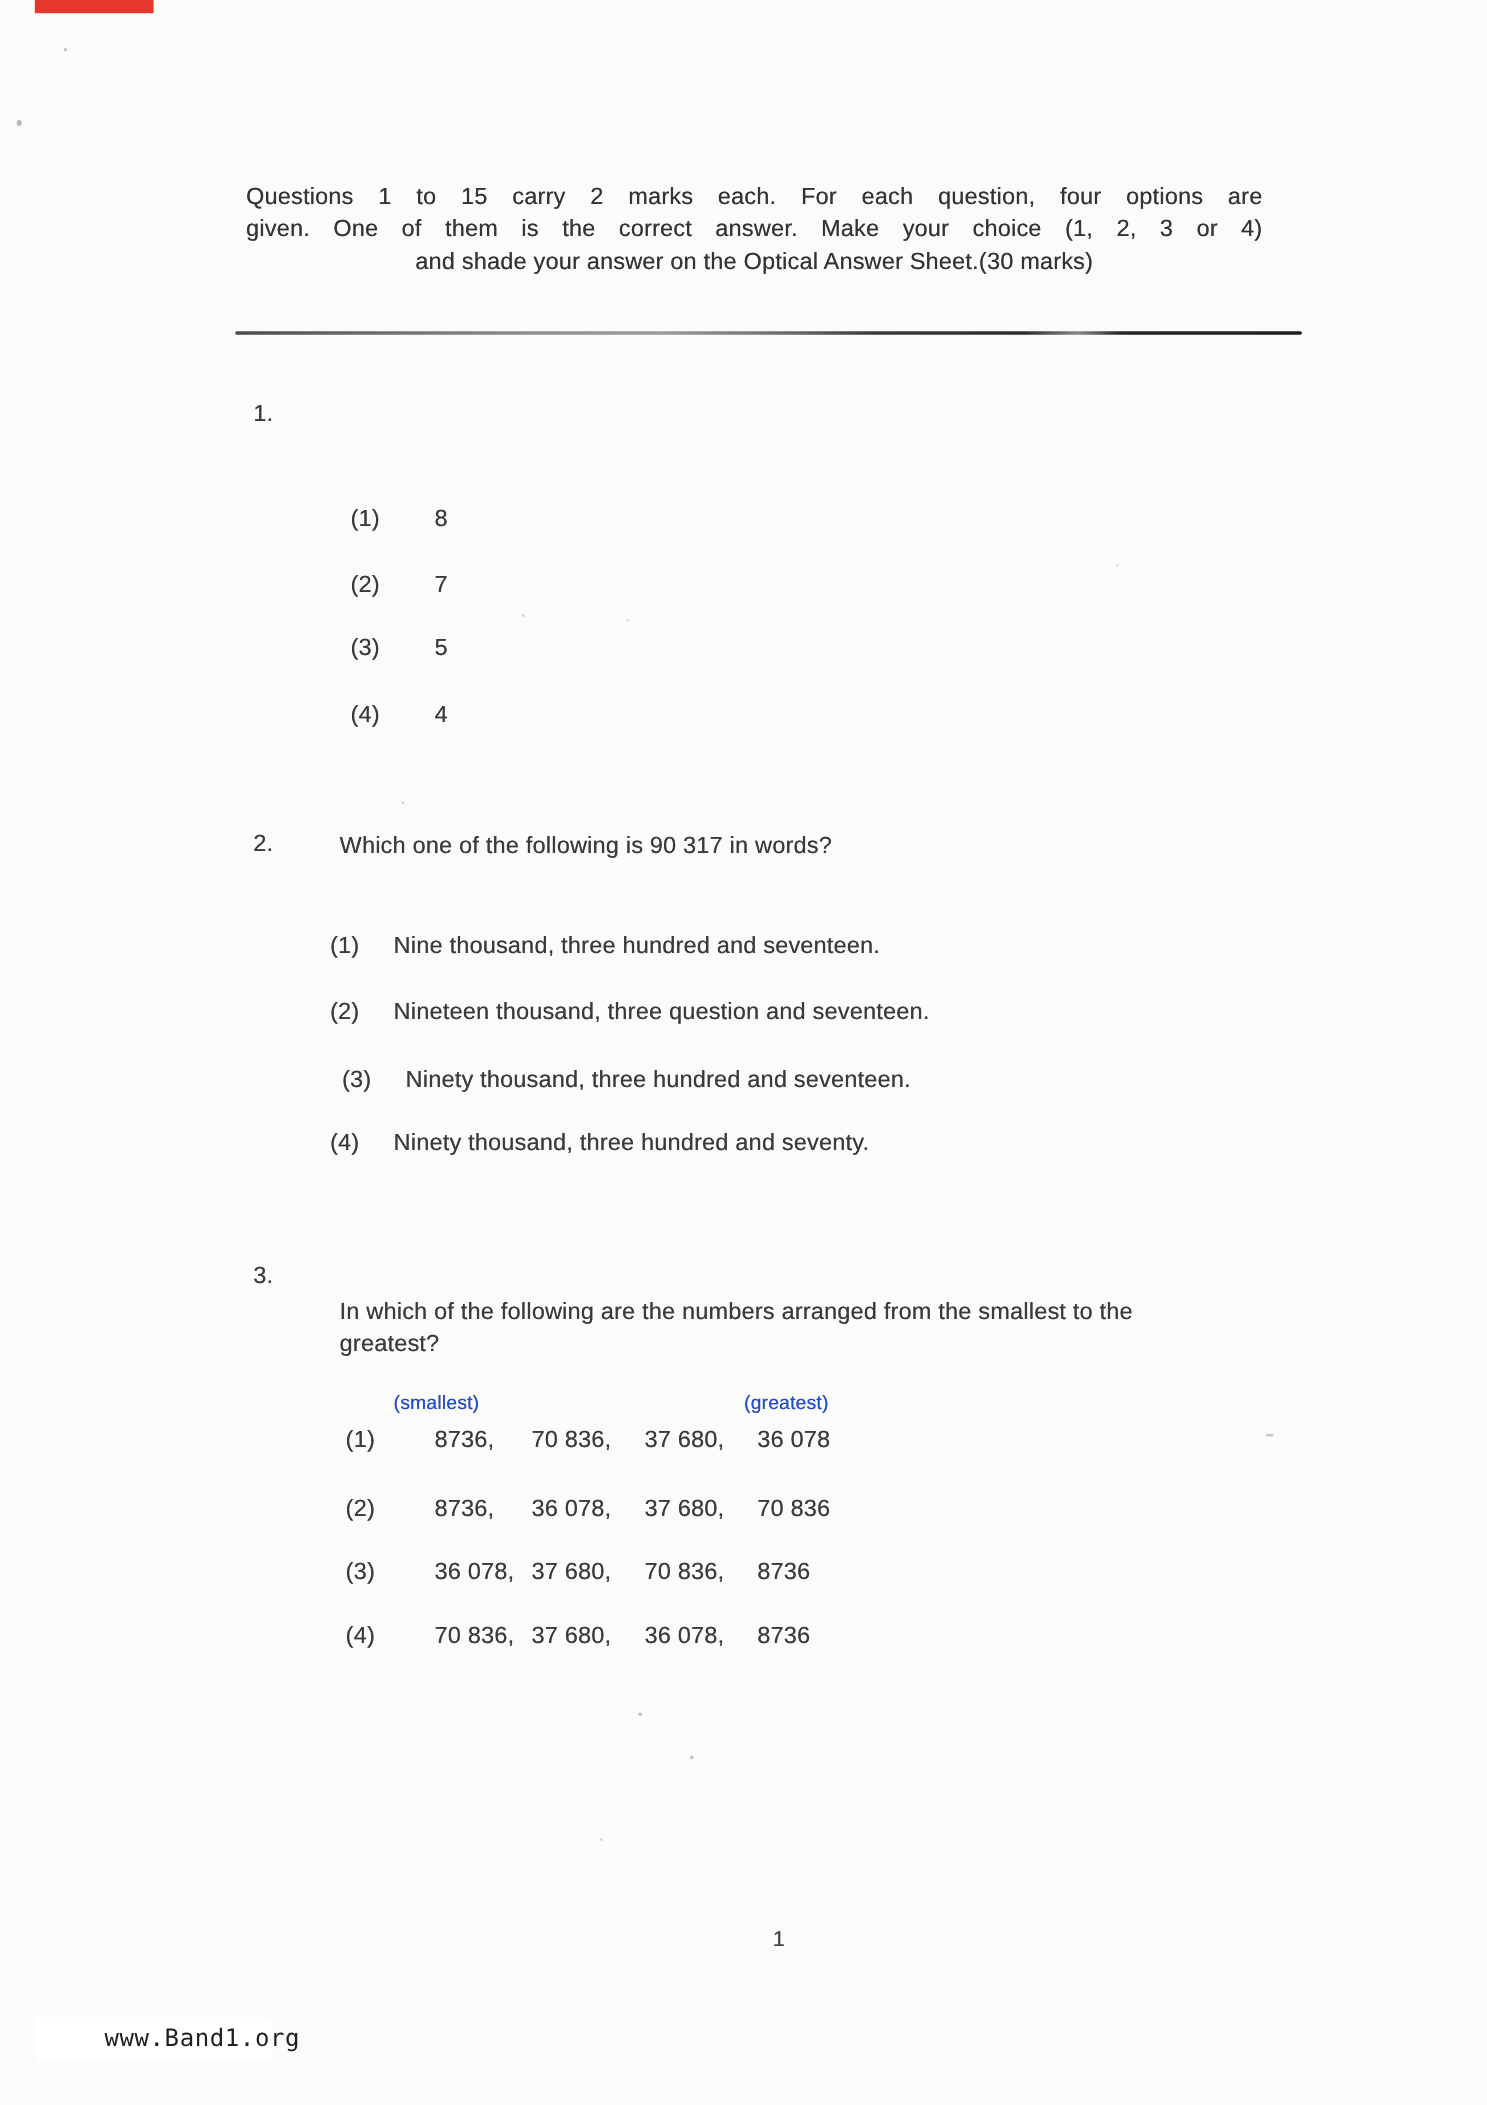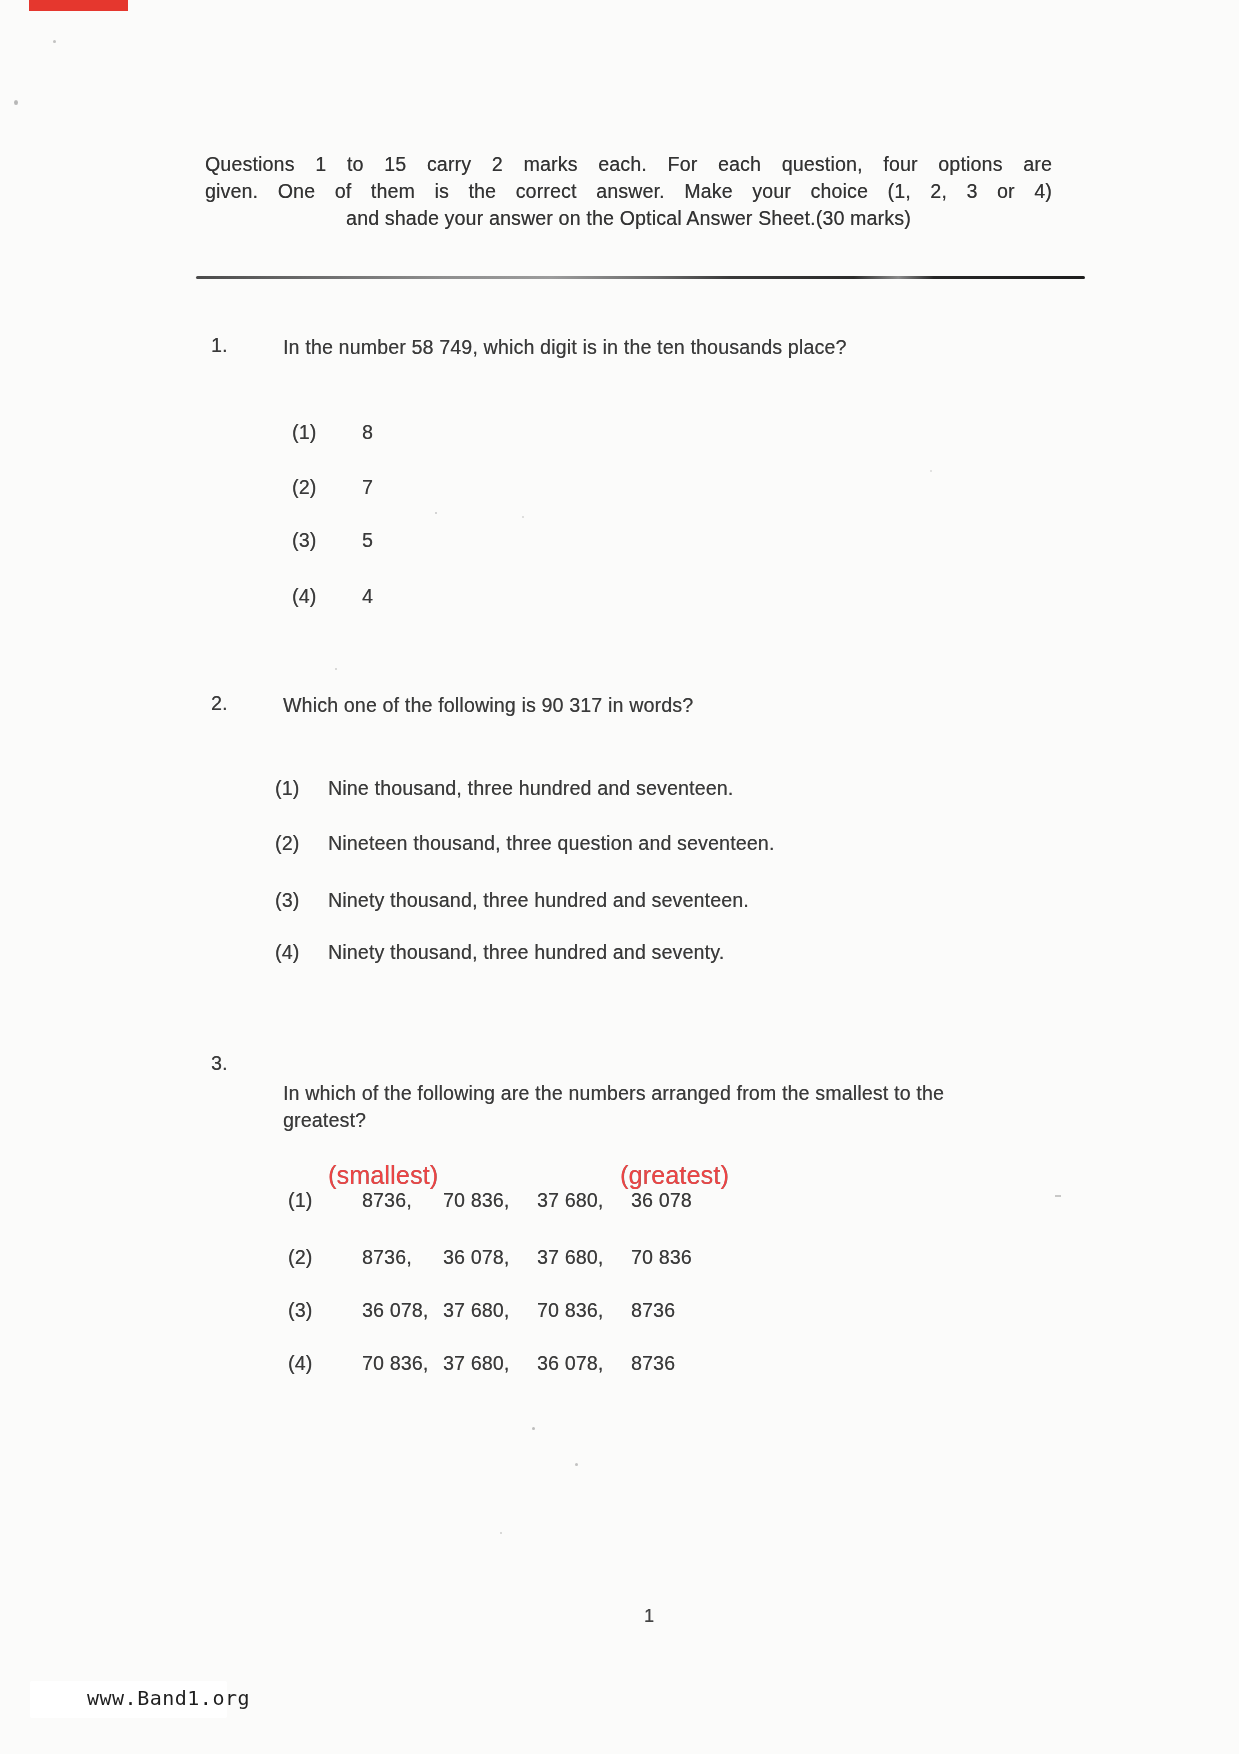--- a/index.html
+++ b/index.html
@@ -29,21 +29,21 @@
   }
 
   
   .qnum  { position:absolute; left:211px; font-size:19.5px; color:#3a3a3a; }
   .qtext { position:absolute; left:283px; font-size:19.5px; line-height:27px; color:#3a3a3a; }
   .opt   { position:absolute; font-size:19.5px; color:#3a3a3a; }
   .q1opt { left:292px; } .q1opt .olabel { display:inline-block; width:70px; }
   .q2opt { left:275px; } .q2opt .olabel { display:inline-block; width:53px; }
 
   
-  .t3lab { position:absolute; font-size:25px; color:#ef4444; }
+  .t3lab { position:absolute; font-size:16px; color:#1d4ed8; }
   .row3 { position:absolute; left:0; top:0; width:100%; height:26px; font-size:19.5px; color:#3a3a3a; }
   .row3 span { position:absolute; }
   .c0 { left:288px; } .c1 { left:362px; } .c2 { left:443px; } .c3 { left:537px; } .c4 { left:631px; }
 
   
   .pageno { position:absolute; left:644px; top:1606px; font-size:18px; color:#444; }
   .wm-strip {
     position:absolute; left:30px; top:1681px; width:197px; height:37px;
     background:#ffffff; border-radius:2px;
   }
@@ -70,31 +70,30 @@
       <div class="hline">Questions 1 to 15 carry 2 marks each.  For each question, four options are</div>
       <div class="hline">given.  One of them is the correct answer.  Make your choice (1, 2, 3 or 4)</div>
       <div class="hline3">
         <span>and shade your answer on the Optical Answer Sheet.</span>
         <span>(30 marks)</span>
       </div>
     </div>
     <div class="rule"></div>
 
     <div class="qnum" style="top:334px;">1.</div>
-    <div class="qtext" style="top:334px;">In the number 58 749, which digit is in the ten thousands place?</div>
     <div class="opt q1opt" style="top:421px;"><span class="olabel">(1)</span><span>8</span></div>
     <div class="opt q1opt" style="top:476px;"><span class="olabel">(2)</span><span>7</span></div>
     <div class="opt q1opt" style="top:529px;"><span class="olabel">(3)</span><span>5</span></div>
     <div class="opt q1opt" style="top:585px;"><span class="olabel">(4)</span><span>4</span></div>
 
     <div class="qnum" style="top:692px;">2.</div>
     <div class="qtext" style="top:692px;">Which one of the following is 90 317 in words?</div>
     <div class="opt q2opt" style="top:777px;"><span class="olabel">(1)</span><span>Nine thousand, three hundred and seventeen.</span></div>
     <div class="opt q2opt" style="top:832px;"><span class="olabel">(2)</span><span>Nineteen thousand, three question and seventeen.</span></div>
-    <div class="opt q2opt" style="top:889px;"><span class="olabel">(3)</span><span>Ninety thousand, three hundred and seventeen.</span></div>
+    <div class="opt q2opt" style="top:889px;margin-left:10px;"><span class="olabel">(3)</span><span>Ninety thousand, three hundred and seventeen.</span></div>
     <div class="opt q2opt" style="top:941px;"><span class="olabel">(4)</span><span>Ninety thousand, three hundred and seventy.</span></div>
 
     <div class="qnum" style="top:1052px;">3.</div>
     <div class="qtext" style="top:1052px; width:745px;margin-top:28px;">In which of the following are the numbers arranged from the smallest to the greatest?</div>
     <div class="t3lab" style="left:328px; top:1161px;">(smallest)</div>
     <div class="t3lab" style="left:620px; top:1161px;">(greatest)</div>
 
     <div class="row3" style="top:1189px;">
       <span class="c0">(1)</span>
       <span class="c1">8736,</span>

